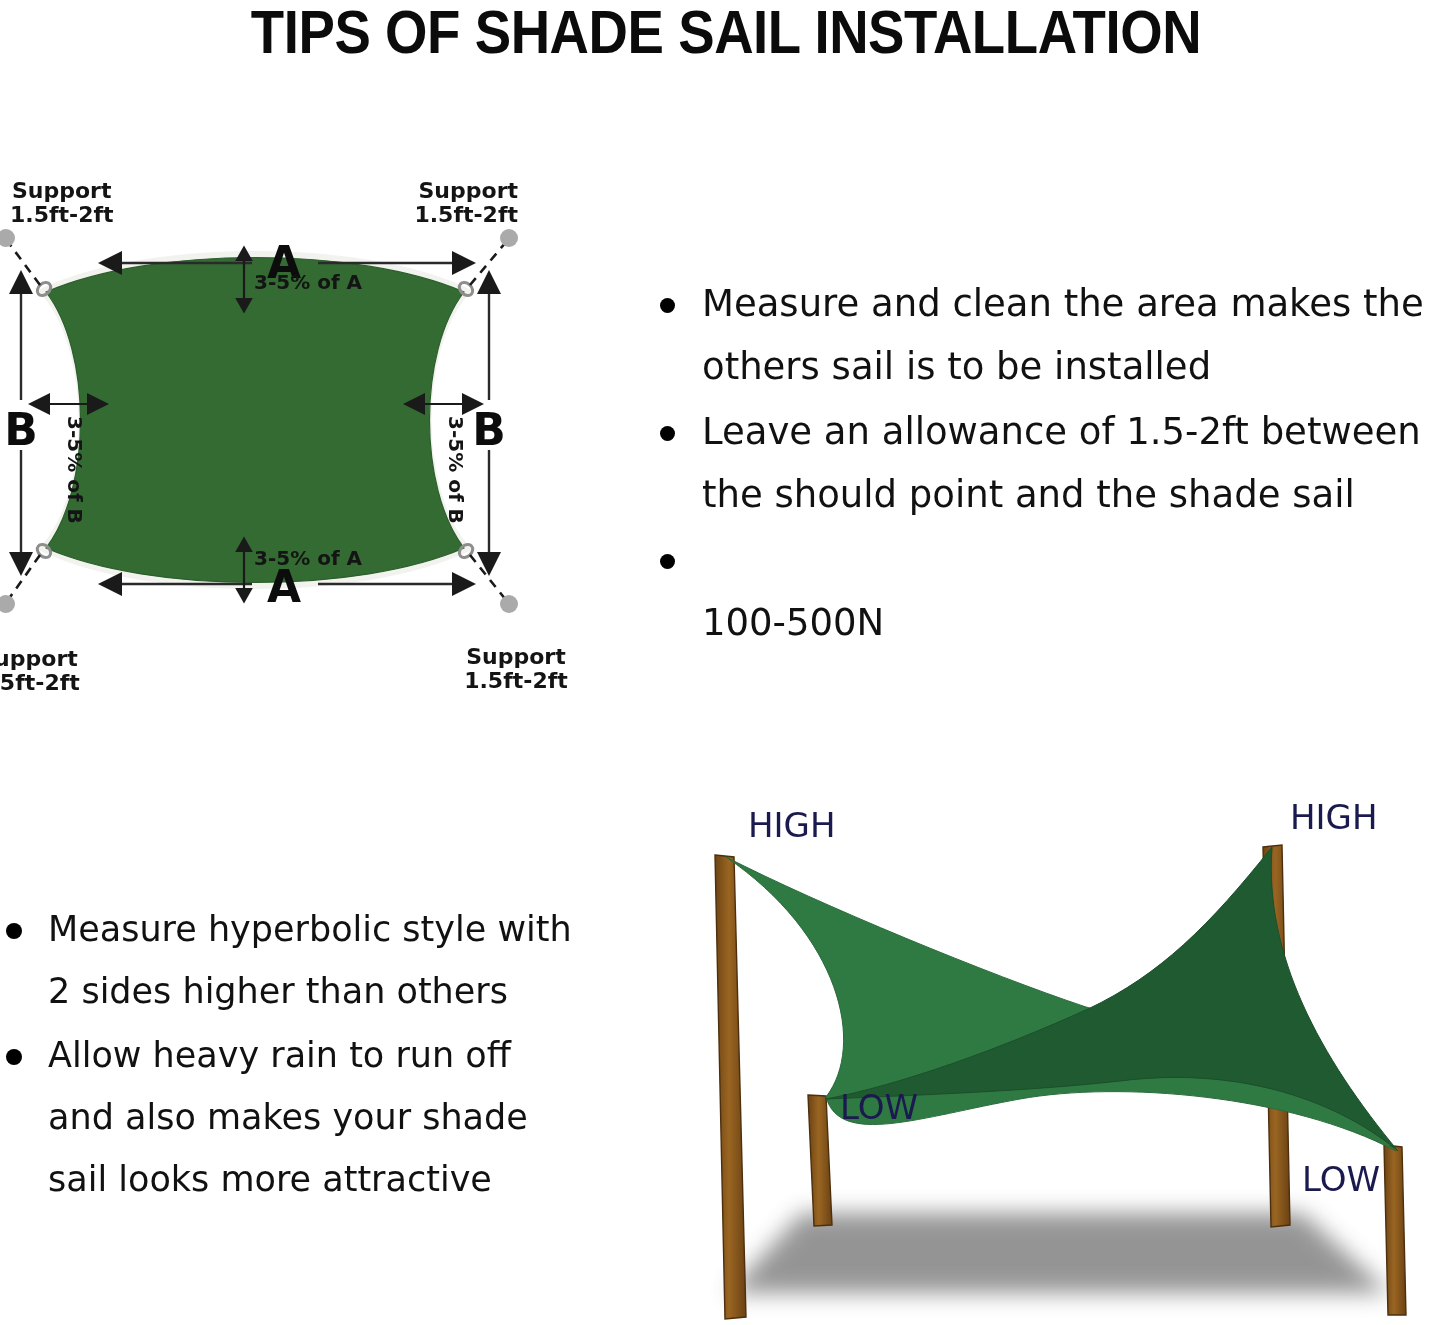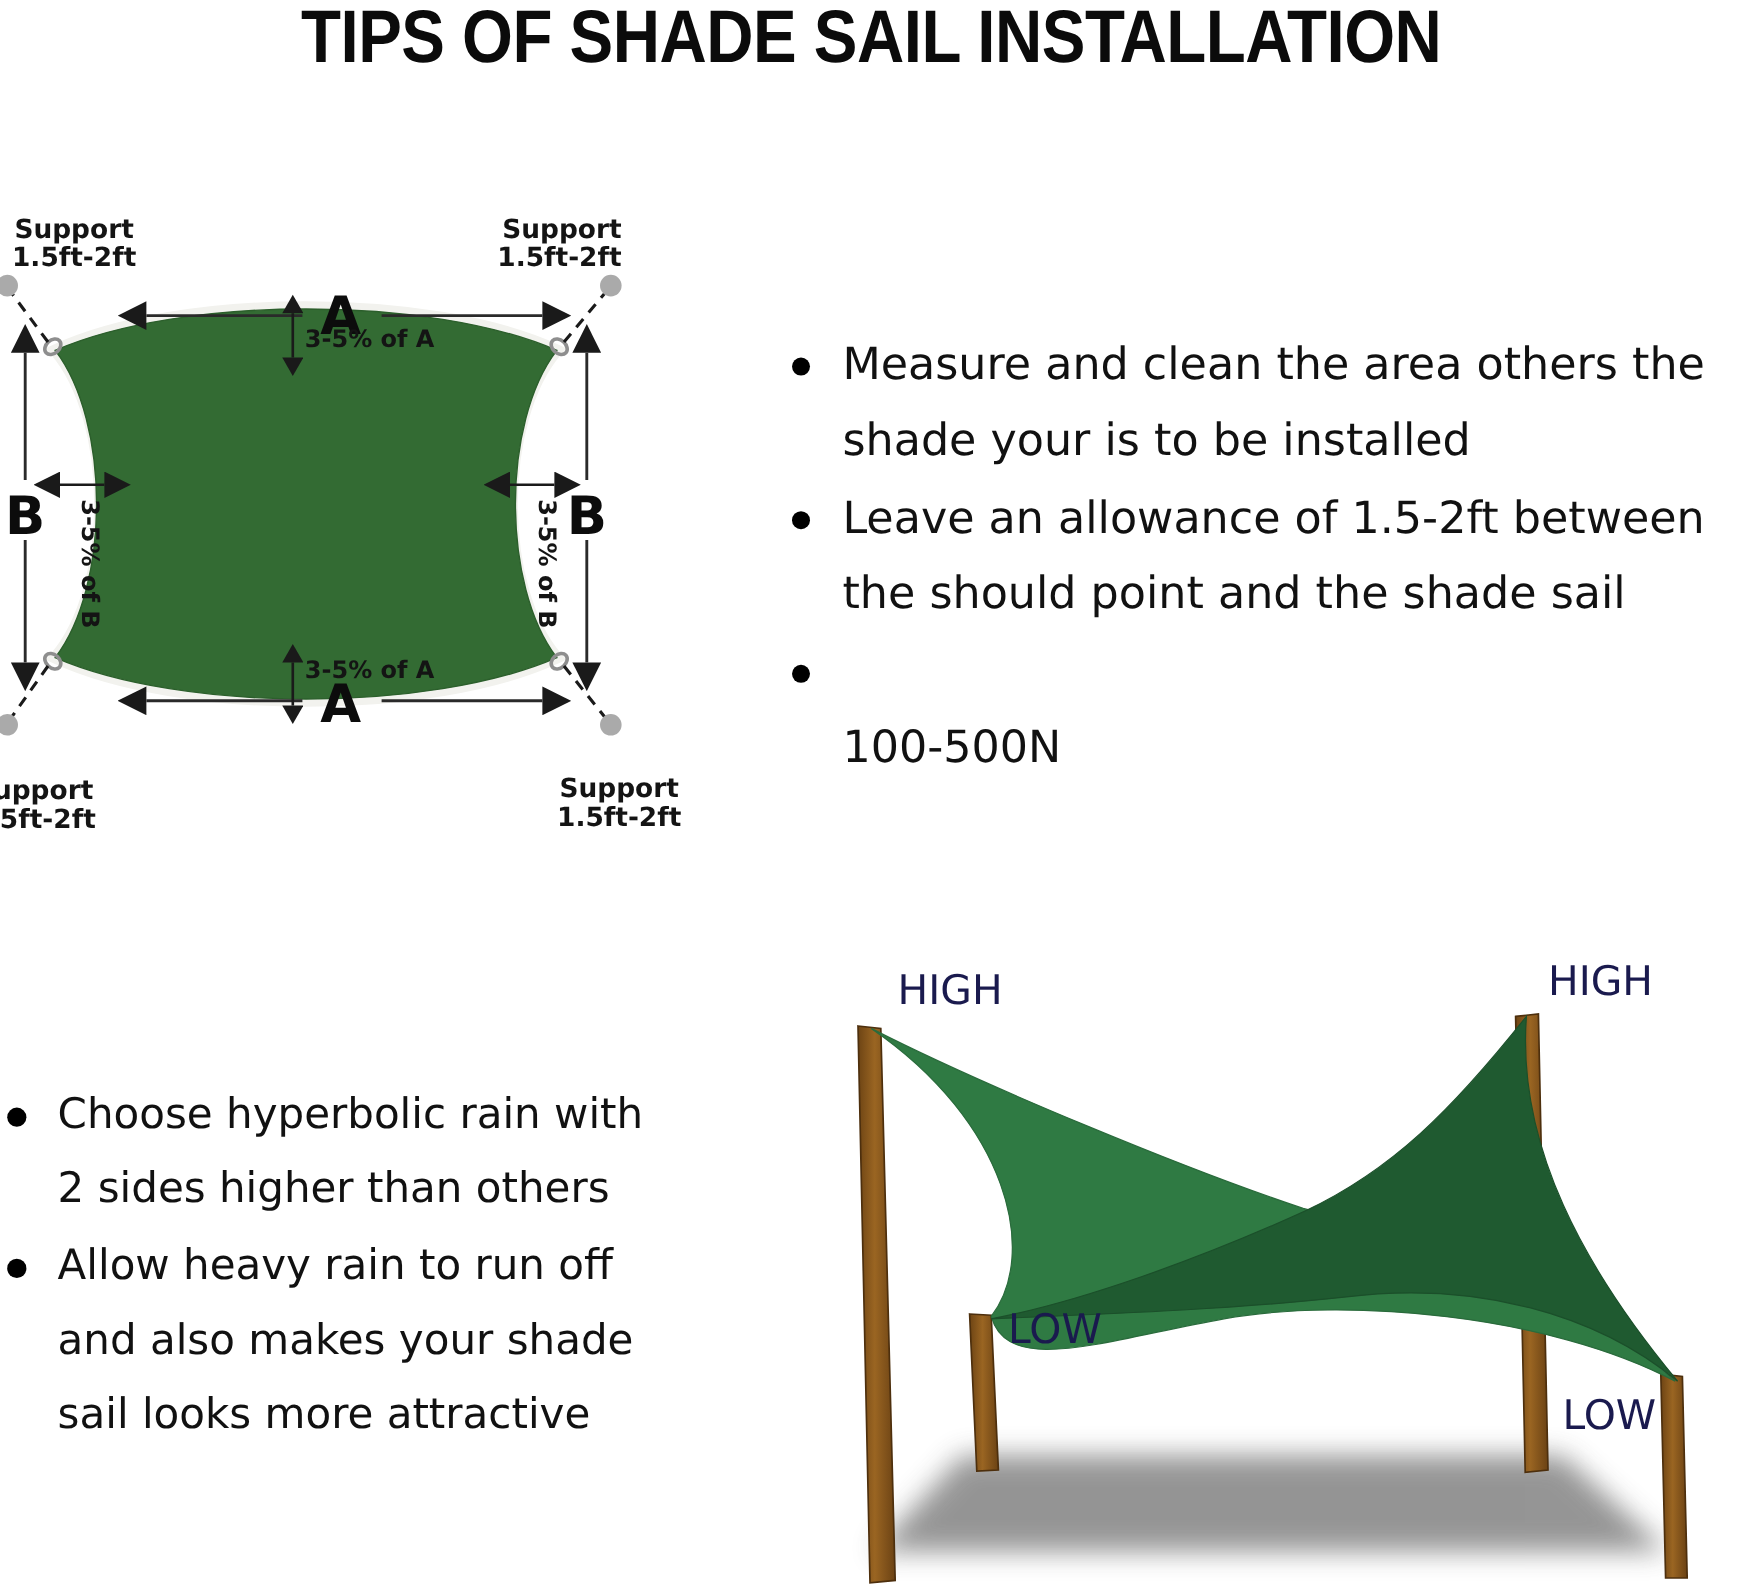--- a/index.html
+++ b/index.html
@@ -180,41 +180,41 @@
 
       <line x1="425" y1="244" x2="462" y2="244" stroke="#1a1a1a" stroke-width="2.2" marker-start="url(#arrL)" marker-end="url(#arrR)"></line>
       <text x="0" y="0" font-size="20" font-weight="bold" fill="#141414" transform="translate(449,256) rotate(90)">3-5% of B</text>
     </svg>
   </div>
 
   <div class="tips-right">
     <ul class="bullets">
       <li>
         <span class="dot"></span>
-        <span>Measure and clean the area others the</span><br>
-        <span>shade your is to be installed</span>
+        <span>Measure and clean the area makes the</span><br>
+        <span>others sail is to be installed</span>
       </li>
       <li>
         <span class="dot"></span>
         <span>Leave an allowance of 1.5-2ft between</span><br>
         <span>the should point and the shade sail</span>
       </li>
       <li>
         <span class="dot"></span>
         <br>
         <span>100-500N</span>
       </li>
     </ul>
   </div>
 
   <div class="tips-left">
     <ul class="bullets">
       <li>
         <span class="dot"></span>
-        <span>Choose hyperbolic rain with</span><br>
+        <span>Measure hyperbolic style with</span><br>
         <span>2 sides higher than others</span>
       </li>
       <li>
         <span class="dot"></span>
         <span>Allow heavy rain to run off</span><br>
         <span>and also makes your shade</span><br>
         <span>sail looks more attractive</span>
       </li>
     </ul>
   </div>

